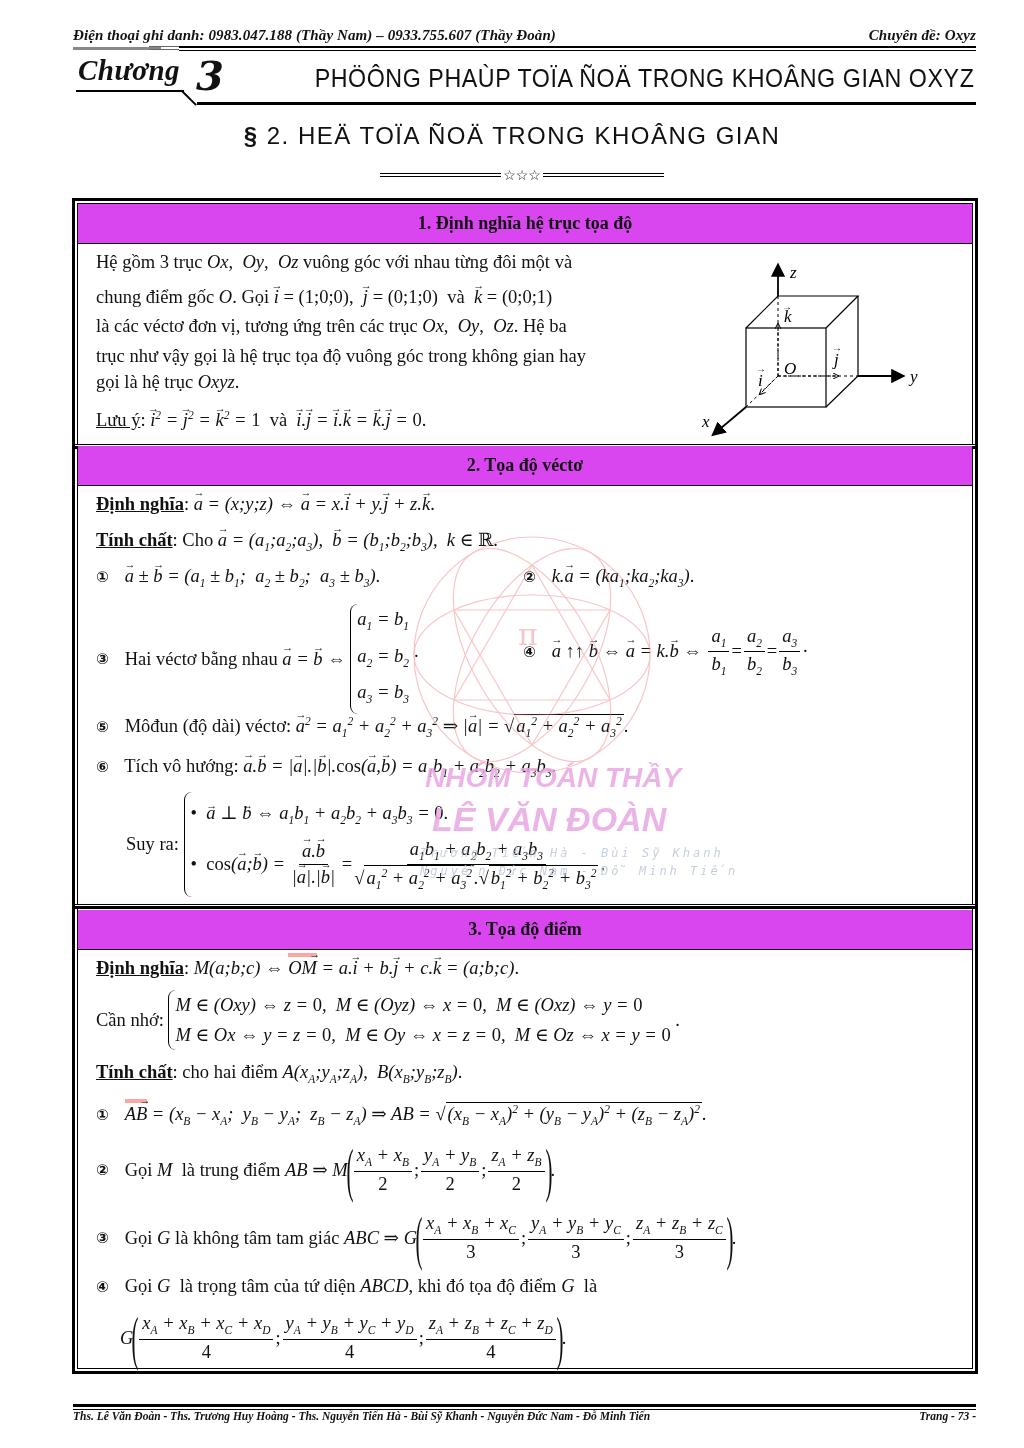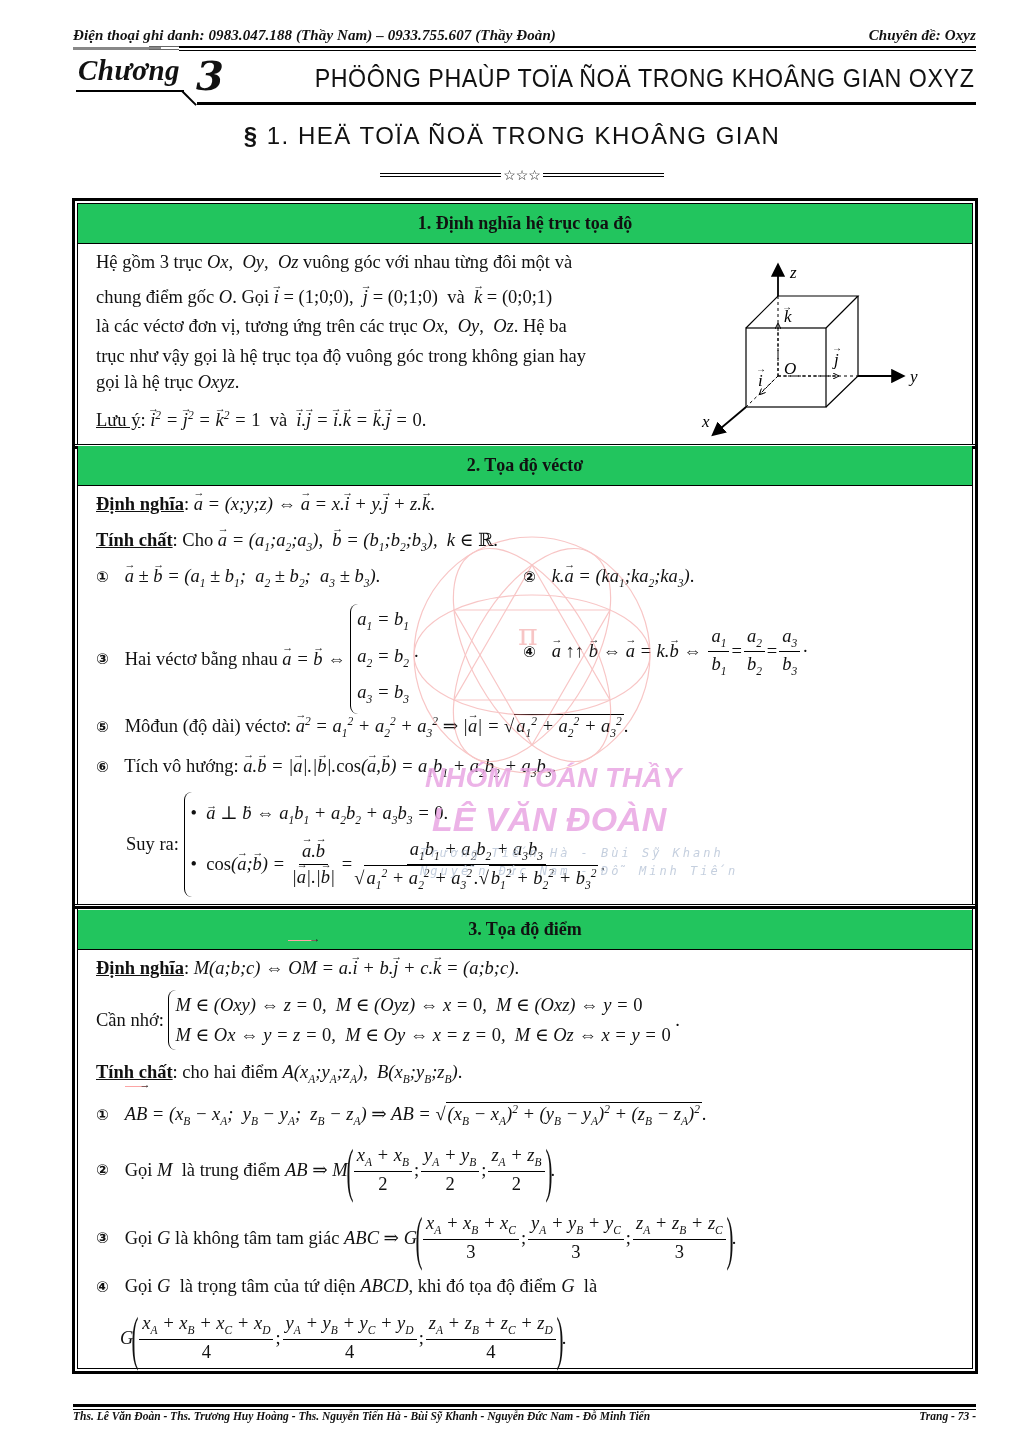--- a/index.html
+++ b/index.html
@@ -29,31 +29,31 @@
   .section-title { position: absolute; left: 0; width: 1024px; top: 122px; text-align: center; font-family: "Liberation Sans", sans-serif; font-size: 24px; letter-spacing: 1.5px; }
   .section-title .sym { font-weight: bold; }
   .divider { position: absolute; left: 380px; top: 167px; width: 284px; height: 16px; display: flex; align-items: center; }
   .divider .dl { flex: 1; height: 4px; border-top: 1px solid #000; border-bottom: 1px solid #000; }
   .divider .stars { font-size: 14px; padding: 0 2px; letter-spacing: 0; }
 
   
   .box { position: absolute; left: 72px; top: 198px; width: 906px; height: 1176px; border: 3px solid #000; }
   .box-inner { position: absolute; left: 2px; top: 2px; right: 2px; bottom: 2px; border: 1px solid #000; }
   .sec { position: absolute; left: 0; right: 0; }
-  .sec-head { position: absolute; left: 0; right: 0; height: 40px; background: #22c55e; border-bottom: 1px solid #000; display: flex; align-items: center; justify-content: center;
+  .sec-head { position: absolute; left: 0; right: 0; height: 40px; background: #d946ef; border-bottom: 1px solid #000; display: flex; align-items: center; justify-content: center;
     font-family: "Liberation Serif", serif; font-weight: bold; font-size: 18px; }
   .sec-sep { position: absolute; left: -3px; right: -3px; height: 5px; border-top: 1px solid #000; border-bottom: 3px solid #000; background: #fff; }
 
   .line { position: absolute; font-family: "Liberation Serif", serif; font-size: 18.5px; white-space: nowrap; }
   .u { text-decoration: underline; font-weight: bold; }
   .ul { text-decoration: underline; }
   .circ { font-family: "DejaVu Sans", sans-serif; font-size: 15px; font-weight: bold; display: inline-block; width: 24px; }
   .vec { position: relative; display: inline-block; }
   .vec::before { content: "\2192"; position: absolute; left: 50%; top: -0.72em; transform: translateX(-45%); font-size: 0.6em; font-style: normal; }
-  .over { border-top: 1px solid #fca5a5; padding-top: 17px; position: relative; font-style: italic; }
+  .over { border-top: 4px solid #fca5a5; padding-top: 1px; position: relative; font-style: italic; }
   .over::before { content: "\2192"; position:absolute; right:-3px; top:-0.8em; font-size:0.6em; font-style:normal; }
   sub, sup { font-size: 0.62em; }
   .frac { display: inline-flex; flex-direction: column; align-items: center; vertical-align: middle; margin: 0 2px; }
   .frac > span:first-child { border-bottom: 1px solid #000; padding: 0 3px; }
   .frac > span { line-height: 1.35; }
   .brace { display: inline-block; vertical-align: middle; border-left: 1.5px solid #000; border-radius: 8px 0 0 8px; padding-left: 6px; }
   .paren-big { display: inline-block; vertical-align: middle; font-style: normal; font-size: 60px; font-weight: 100; line-height: 1; transform: scaleX(0.35); margin: 0 -8px; }
   .sqrt { display:inline-block; border-top: 1px solid #000; padding: 0 2px; }
   .sqrt-sym { font-style: normal; }
 
@@ -86,21 +86,21 @@
   <span class="chapter-word">Chương</span>
   <div class="chapter-under"></div>
   <div class="chapter-slant"></div>
   <span class="chapter-num">3</span>
   <div class="chapter-line"></div>
   <span class="chapter-title">PHÖÔNG PHAÙP TOÏA ÑOÄ TRONG KHOÂNG GIAN OXYZ</span>
 </div>
 
 <div class="section-title">
   <span class="sym">§</span>
-  <span>1.  HEÄ TOÏA ÑOÄ TRONG KHOÂNG GIAN</span>
+  <span>2.  HEÄ TOÏA ÑOÄ TRONG KHOÂNG GIAN</span>
 </div>
 <div class="divider">
   <div class="dl"></div>
   <span class="stars">☆☆☆</span>
   <div class="dl"></div>
 </div>
 
 <div class="box">
 <div class="box-inner">
 

